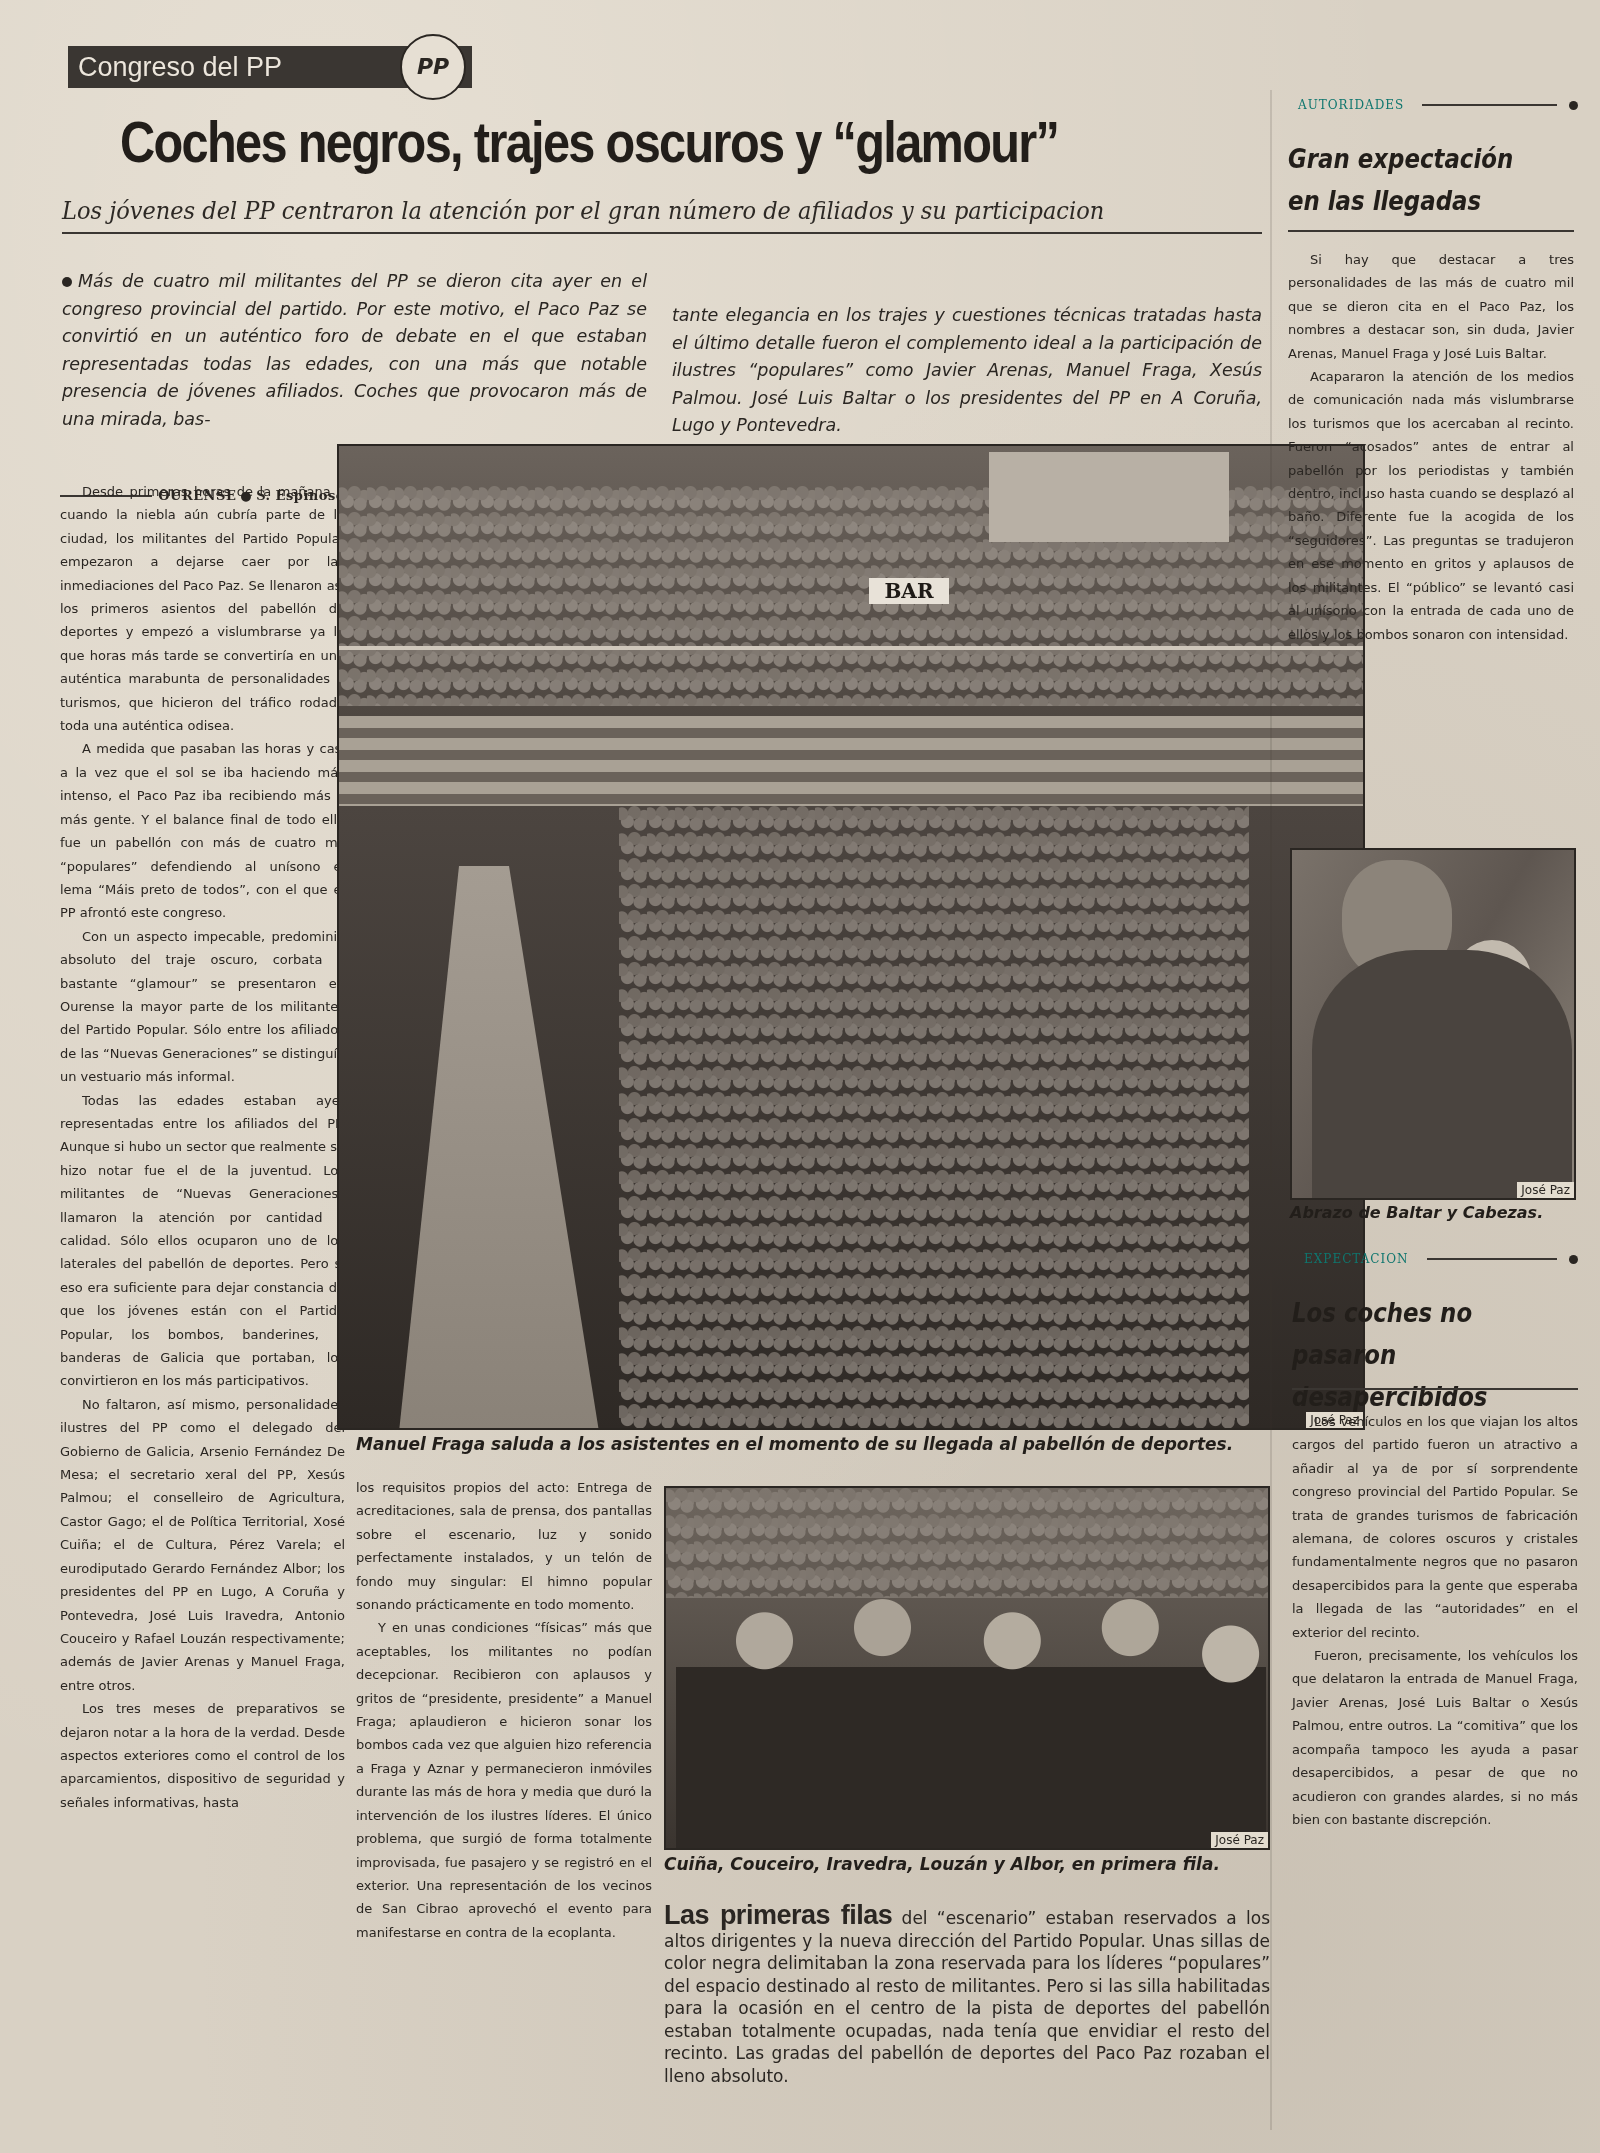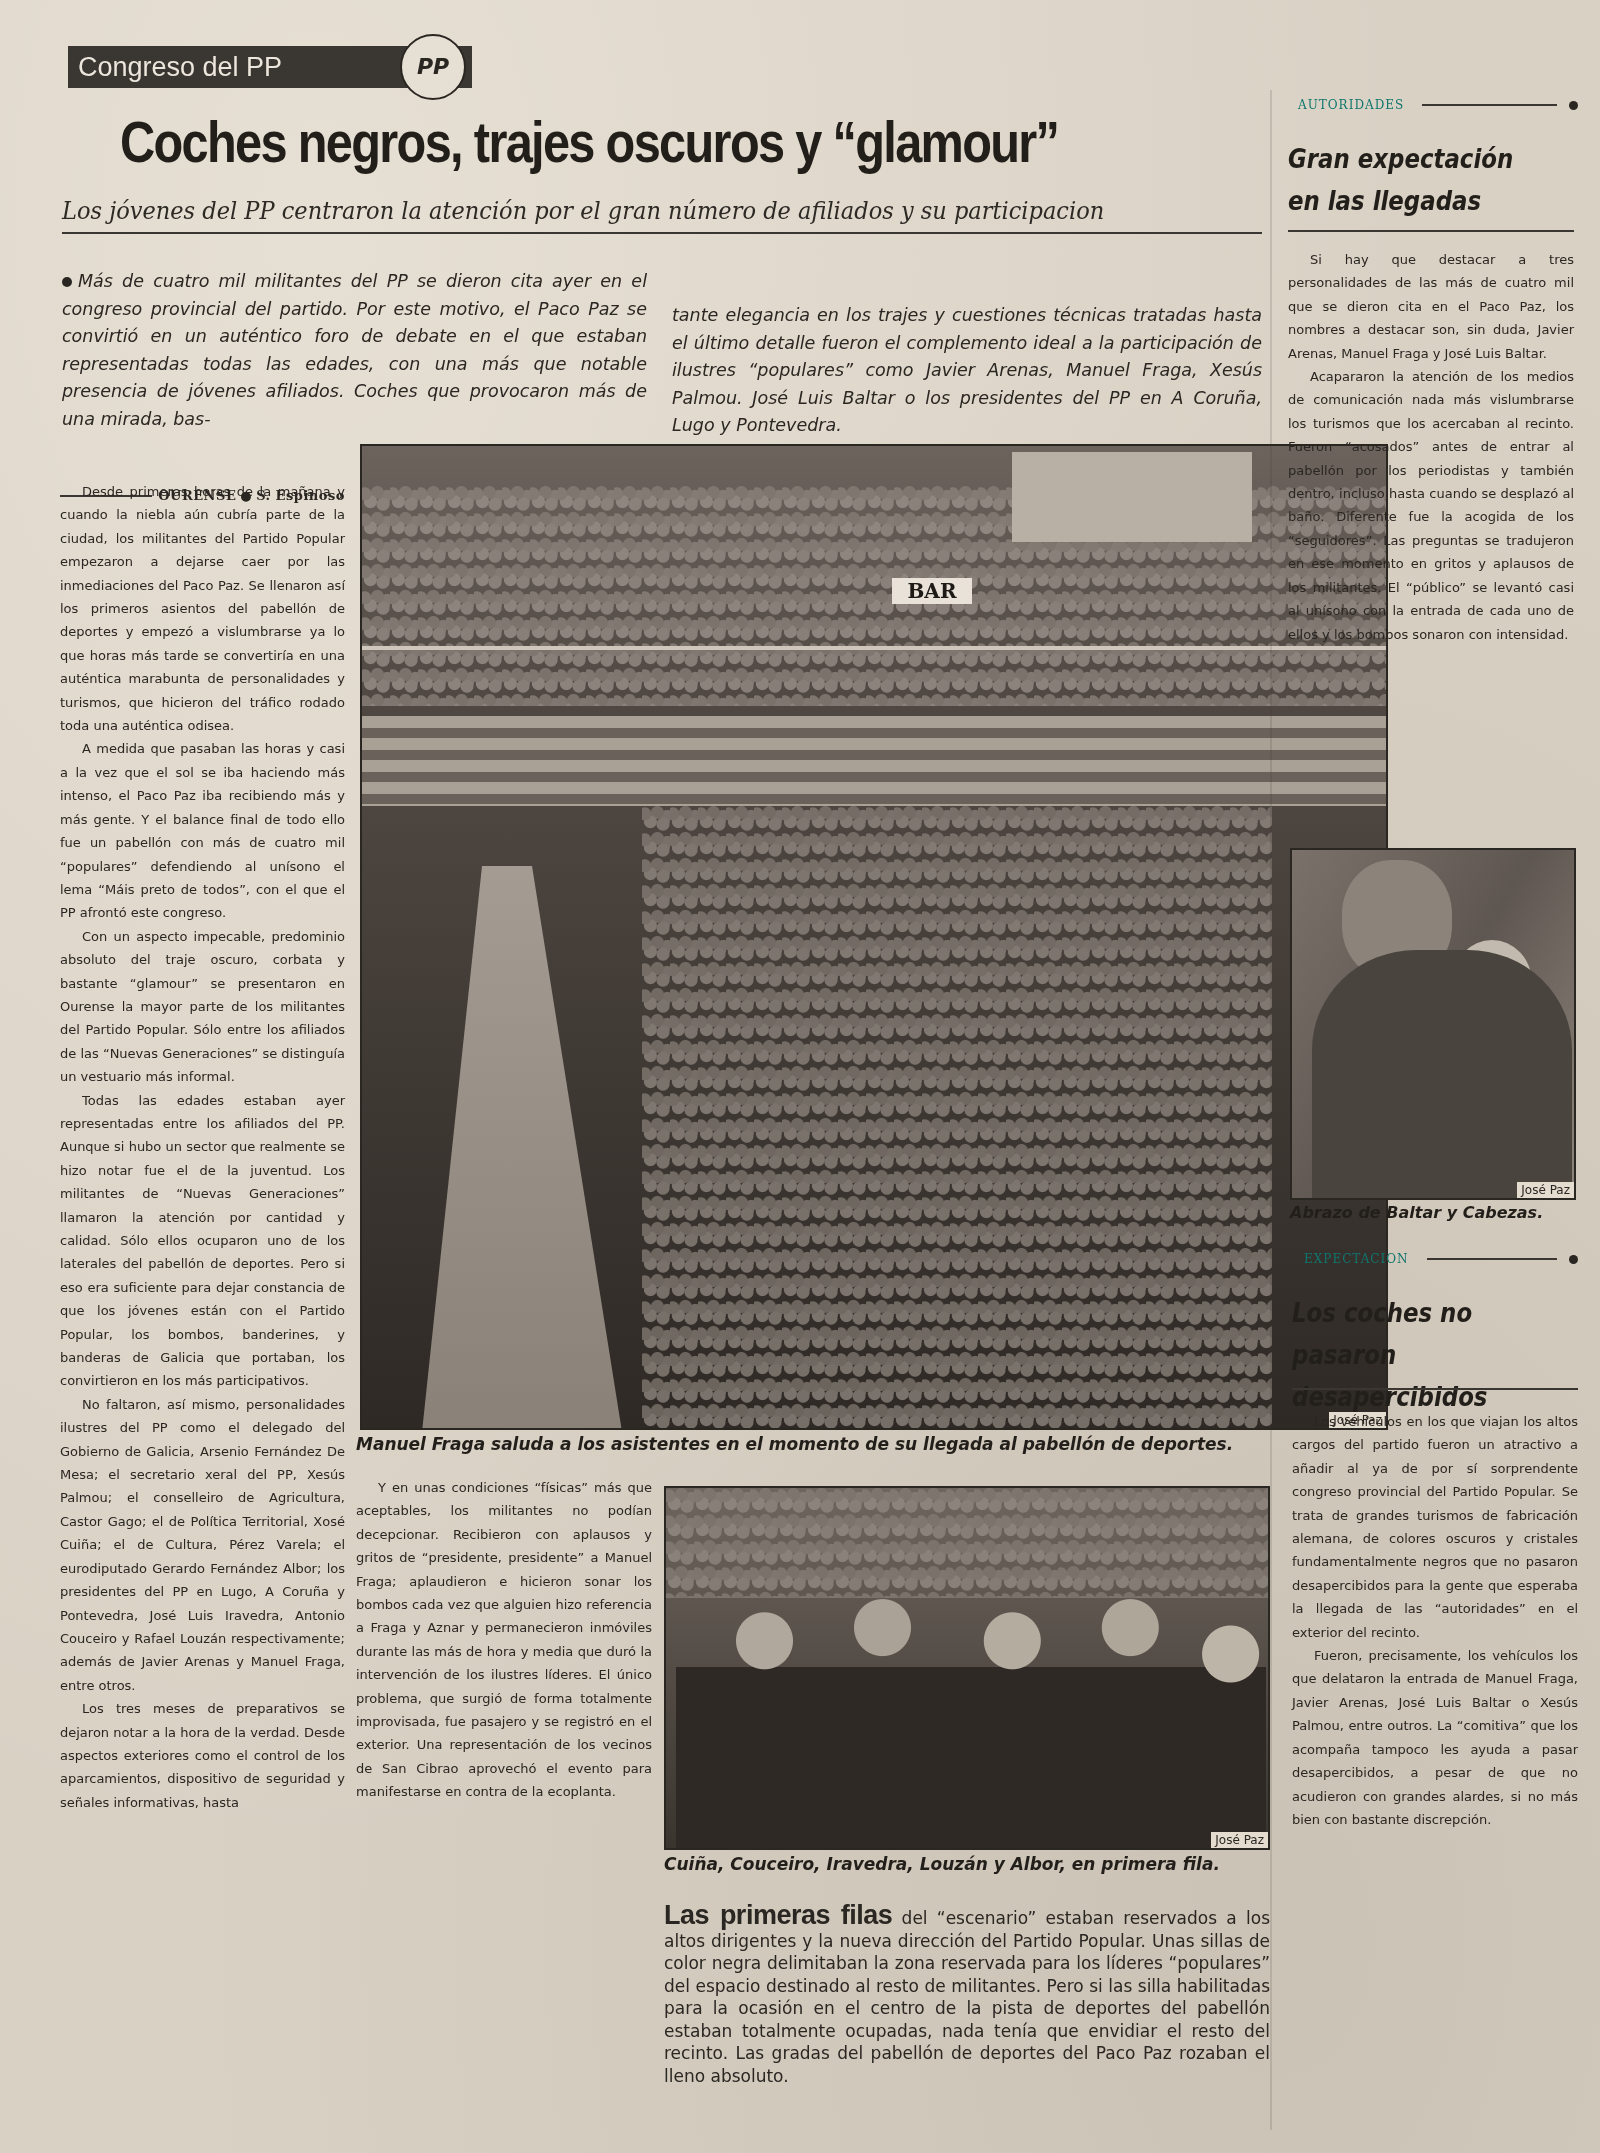--- a/index.html
+++ b/index.html
@@ -122,38 +122,39 @@
 
 <div class="abs body-text" style="left:60px; top:480px; width:285px;">
   <p>Desde primeras horas de la mañana y cuando la niebla aún cubría parte de la ciudad, los militantes del Partido Popular empezaron a dejarse caer por las inmediaciones del Paco Paz. Se llenaron así los primeros asientos del pabellón de deportes y empezó a vislumbrarse ya lo que horas más tarde se convertiría en una auténtica marabunta de personalidades y turismos, que hicieron del tráfico rodado toda una auténtica odisea.</p>
   <p>A medida que pasaban las horas y casi a la vez que el sol se iba haciendo más intenso, el Paco Paz iba recibiendo más y más gente. Y el balance final de todo ello fue un pabellón con más de cuatro mil “populares” defendiendo al unísono el lema “Máis preto de todos”, con el que el PP afrontó este congreso.</p>
   <p>Con un aspecto impecable, predominio absoluto del traje oscuro, corbata y bastante “glamour” se presentaron en Ourense la mayor parte de los militantes del Partido Popular. Sólo entre los afiliados de las “Nuevas Generaciones” se distinguía un vestuario más informal.</p>
   <p>Todas las edades estaban ayer representadas entre los afiliados del PP. Aunque si hubo un sector que realmente se hizo notar fue el de la juventud. Los militantes de “Nuevas Generaciones” llamaron la atención por cantidad y calidad. Sólo ellos ocuparon uno de los laterales del pabellón de deportes. Pero si eso era suficiente para dejar constancia de que los jóvenes están con el Partido Popular, los bombos, banderines, y banderas de Galicia que portaban, los convirtieron en los más participativos.</p>
   <p>No faltaron, así mismo, personalidades ilustres del PP como el delegado del Gobierno de Galicia, Arsenio Fernández De Mesa; el secretario xeral del PP, Xesús Palmou; el conselleiro de Agricultura, Castor Gago; el de Política Territorial, Xosé Cuiña; el de Cultura, Pérez Varela; el eurodiputado Gerardo Fernández Albor; los presidentes del PP en Lugo, A Coruña y Pontevedra, José Luis Iravedra, Antonio Couceiro y Rafael Louzán respectivamente; además de Javier Arenas y Manuel Fraga, entre otros.</p>
   <p>Los tres meses de preparativos se dejaron notar a la hora de la verdad. Desde aspectos exteriores como el control de los aparcamientos, dispositivo de seguridad y señales informativas, hasta</p>
 </div>
 
-<div class="abs photo" style="left:360px; top:444px; width:1028px; height:986px;">
+<div class="abs photo" style="left:337px; top:444px; width:1028px; height:986px;">
 
   <div class="abs" style="left:0; top:0; width:100%; height:270px; background:linear-gradient(#6b635c,#4e4741);"></div>
   <div class="crowd" style="left:0; top:40px; width:100%; height:220px; opacity:0.8;"></div>
   <div class="abs" style="left:650px; top:6px; width:240px; height:90px; background:#b8b0a5;"></div>
   <div class="abs" style="left:530px; top:132px; width:80px; height:26px; background:#e8e2d8; color:#1e1a16; font-weight:bold; font-size:20px; text-align:center; line-height:26px; font-family:'DejaVu Serif',serif;">BAR</div>
   <div class="abs" style="left:0; top:200px; width:100%; height:4px; background:#cfc7bb;"></div>
 
   <div class="abs" style="left:0; top:270px; width:100%; height:90px; background:repeating-linear-gradient(#a9a195 0 12px,#6a625a 12px 22px);"></div>
 
   <div class="abs" style="left:0; top:360px; width:100%; height:626px; background:linear-gradient(#4c4540,#2e2925);"></div>
   <div class="crowd" style="left:280px; top:360px; width:630px; height:626px; opacity:0.7;"></div>
   <div class="abs" style="left:60px; top:420px; width:200px; height:566px; background:linear-gradient(#a49c92,#8a8278); clip-path:polygon(30% 0,55% 0,100% 100%,0 100%);"></div>
   <div class="photo-credit">José Paz</div>
 </div>
 <div class="abs caption" style="left:356px; top:1434px;">Manuel Fraga saluda a los asistentes en el momento de su llegada al pabellón de deportes.</div>
 
 <div class="abs body-text" style="left:356px; top:1476px; width:296px;">
+  <p style="text-indent:0;">los requisitos propios del acto: Entrega de acreditaciones, sala de prensa, dos pantallas sobre el escenario, luz y sonido perfectamente instalados, y un telón de fondo muy singular: El himno popular sonando prácticamente en todo momento.</p>
   <p>Y en unas condiciones “físicas” más que aceptables, los militantes no podían decepcionar. Recibieron con aplausos y gritos de “presidente, presidente” a Manuel Fraga; aplaudieron e hicieron sonar los bombos cada vez que alguien hizo referencia a Fraga y Aznar y permanecieron inmóviles durante las más de hora y media que duró la intervención de los ilustres líderes. El único problema, que surgió de forma totalmente improvisada, fue pasajero y se registró en el exterior. Una representación de los vecinos de San Cibrao aprovechó el evento para manifestarse en contra de la ecoplanta.</p>
 </div>
 
 <div class="abs photo" style="left:664px; top:1486px; width:606px; height:364px; background:linear-gradient(#6e665e,#3a342f);">
   <div class="crowd" style="left:0; top:0; width:100%; height:110px; opacity:0.7;"></div>
   <div class="abs" style="left:10px; top:100px; width:590px; height:264px; background:radial-gradient(circle at 15% 20%,#b0a89c 0 28px,transparent 29px),radial-gradient(circle at 35% 15%,#aaa296 0 28px,transparent 29px),radial-gradient(circle at 57% 20%,#b4ac9f 0 28px,transparent 29px),radial-gradient(circle at 77% 15%,#aea699 0 28px,transparent 29px),radial-gradient(circle at 94% 25%,#bdb5a8 0 28px,transparent 29px),linear-gradient(transparent 30%,#2e2925 30%);"></div>
   <div class="photo-credit">José Paz</div>
 </div>
 <div class="abs caption" style="left:664px; top:1854px;">Cuiña, Couceiro, Iravedra, Louzán y Albor, en primera fila.</div>
 

